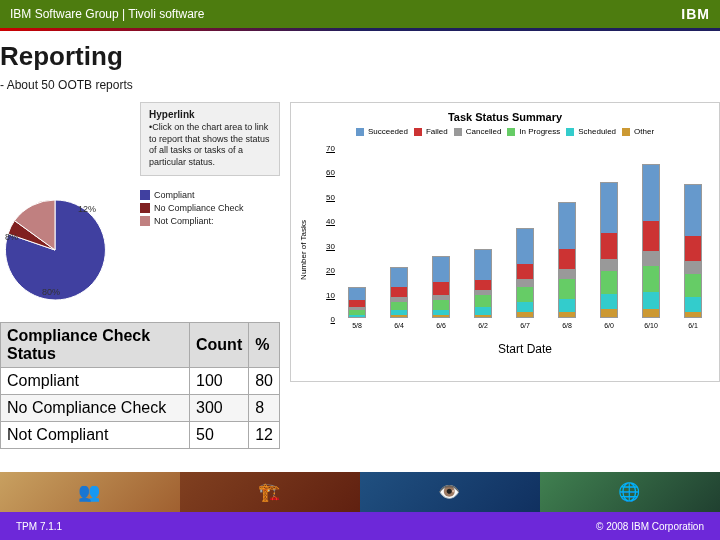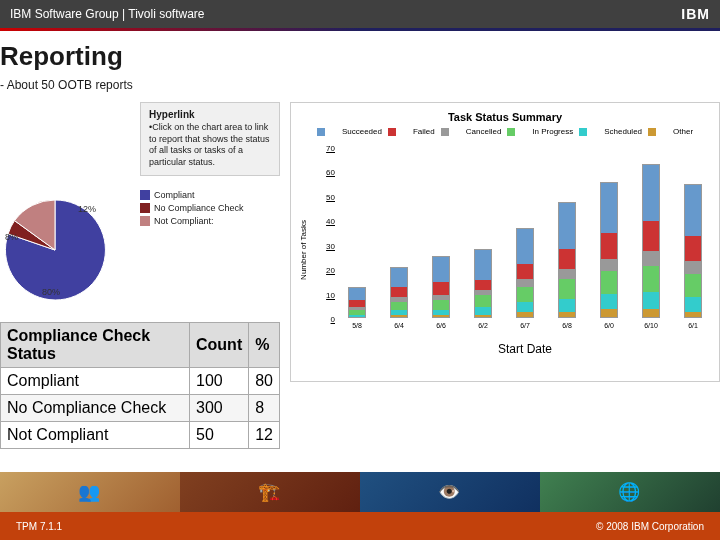--- a/index.html
+++ b/index.html
@@ -1,20 +1,20 @@
 <!DOCTYPE html>
 <html><head>
   <meta charset="utf-8">
   <style>
     * { margin: 0; padding: 0; box-sizing: border-box; }
     body { width: 720px; height: 540px; font-family: Arial, sans-serif; background: #fff; overflow: hidden; position: relative; }
 
     
     .header {
-      background: #404040;
+      background: #4d7c0f;
       height: 28px;
       display: flex;
       align-items: center;
       justify-content: space-between;
       padding: 0 10px;
     }
     .header-title {
       color: #fff;
       font-size: 12px;
     }
@@ -142,21 +142,21 @@
       display: flex;
       gap: 6px;
       font-size: 8px;
       justify-content: center;
       margin-bottom: 4px;
       flex-wrap: wrap;
     }
     .chart-legend-item {
       display: flex;
       align-items: center;
-      gap: 17px;
+      gap: 4px;
     }
     .chart-legend-box {
       width: 8px;
       height: 8px;
       flex-shrink: 0;
     }
     .y-axis {
       display: flex;
       flex-direction: column;
       justify-content: space-between;
@@ -226,21 +226,21 @@
       display: flex;
     }
 
     
     .footer {
       position: absolute;
       bottom: 0;
       left: 0;
       right: 0;
       height: 28px;
-      background: #c2410c;
+      background: #6d28d9;
       display: flex;
       align-items: center;
       justify-content: space-between;
       padding: 0 16px;
     }
     .footer-left, .footer-right {
       color: #fff;
       font-size: 10px;
     }
 

